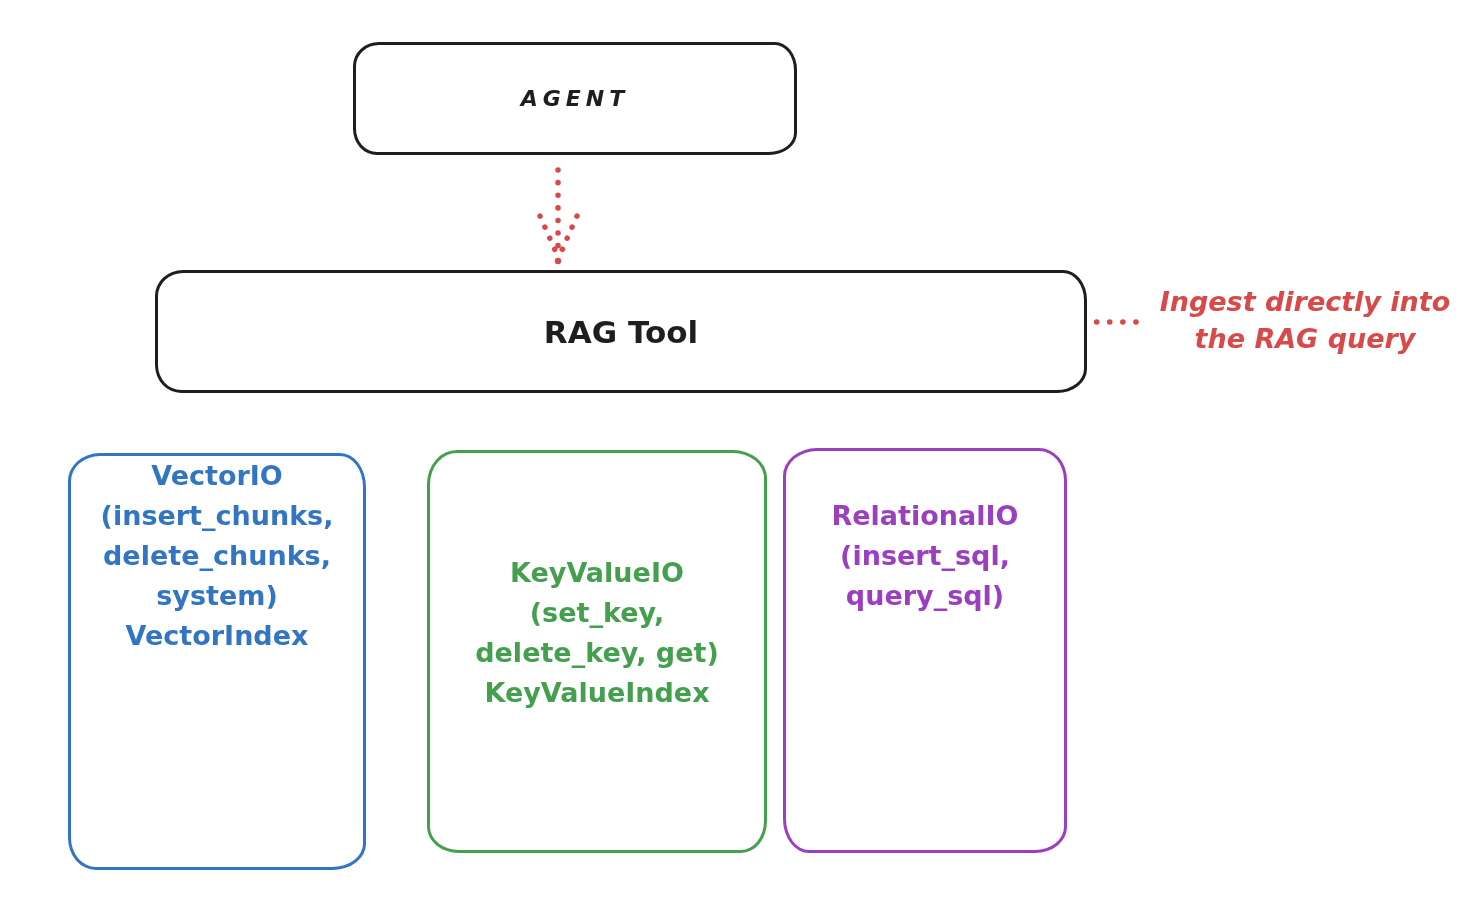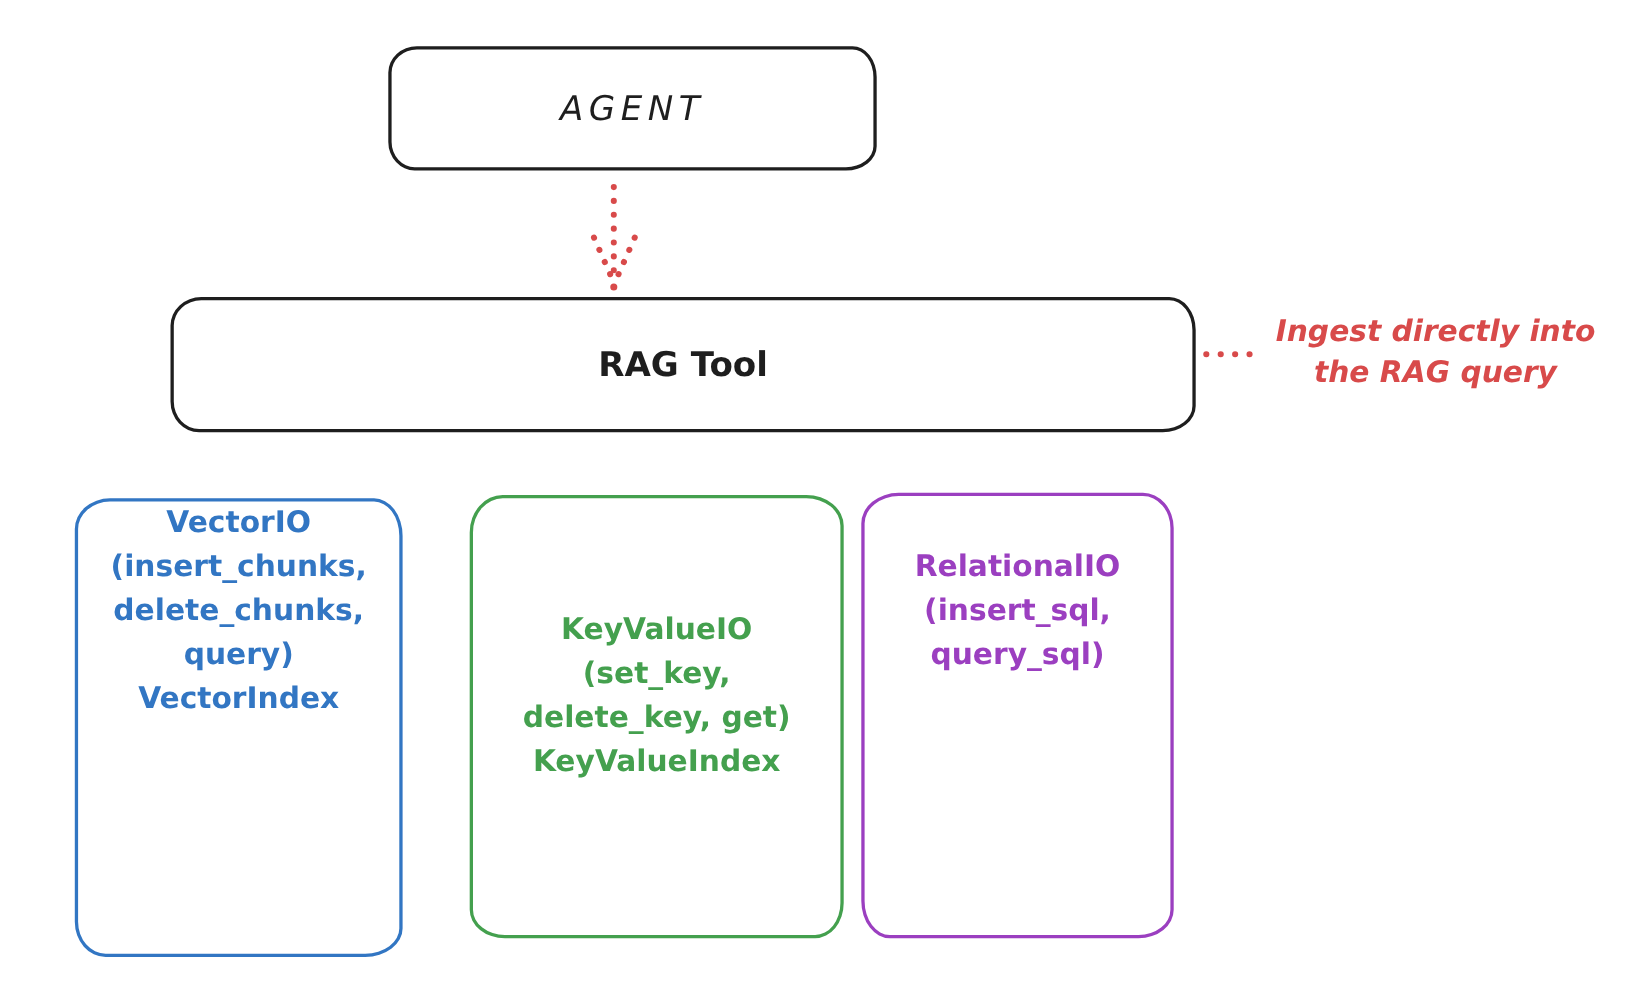--- a/index.html
+++ b/index.html
@@ -33,22 +33,22 @@
   .black-box {
     border: 3.5px solid #1e1e1e;
     color: #1e1e1e;
   }
   .agent-box {
     left: 353px; top: 42px;
     width: 444px; height: 113px;
     border-radius: 26px 22px 28px 24px / 24px 28px 22px 26px;
   }
   .agent-box .label {
-    font-size: 31px;
-    font-weight: 400;
+    font-size: 22px;
+    font-weight: 700;
     letter-spacing: 5px;
     font-style: italic;
   }
   .rag-box {
     left: 155px; top: 270px;
     width: 932px; height: 123px;
     border-radius: 28px 24px 30px 26px / 26px 30px 24px 28px;
   }
   .rag-box .label {
     font-size: 31px;
@@ -132,21 +132,21 @@
 
   <div class="annotation">
     <div>Ingest directly into</div>
     <div>the RAG query</div>
   </div>
 
   <div class="store-box store-vector">
     <div>VectorIO</div>
     <div>(insert_chunks,</div>
     <div>delete_chunks,</div>
-    <div>query)</div>
+    <div>system)</div>
     <div class="index-label">VectorIndex</div>
   </div>
 
   <div class="store-box store-keyvalue">
     <div>KeyValueIO</div>
     <div>(set_key,</div>
     <div>delete_key, get)</div>
     <div class="index-label">KeyValueIndex</div>
   </div>
 

